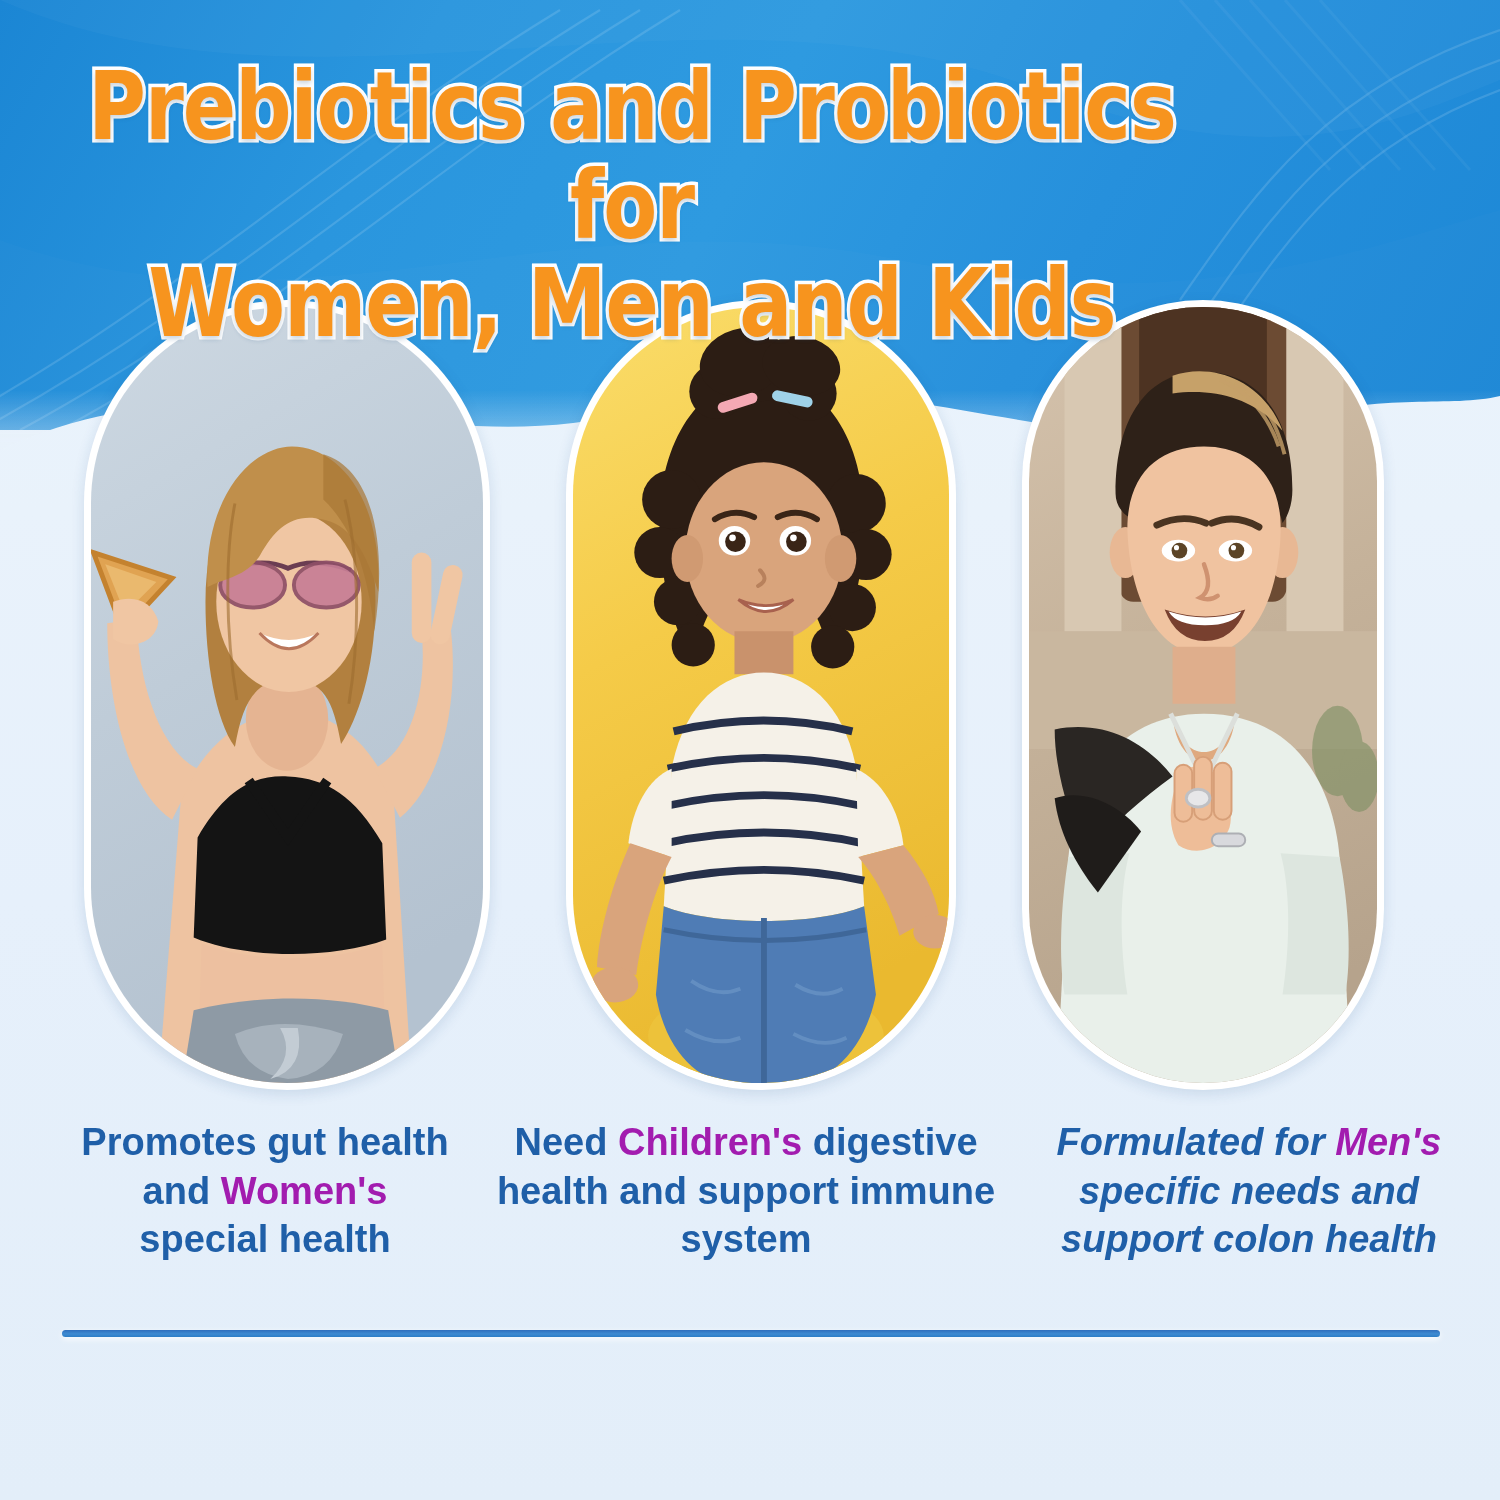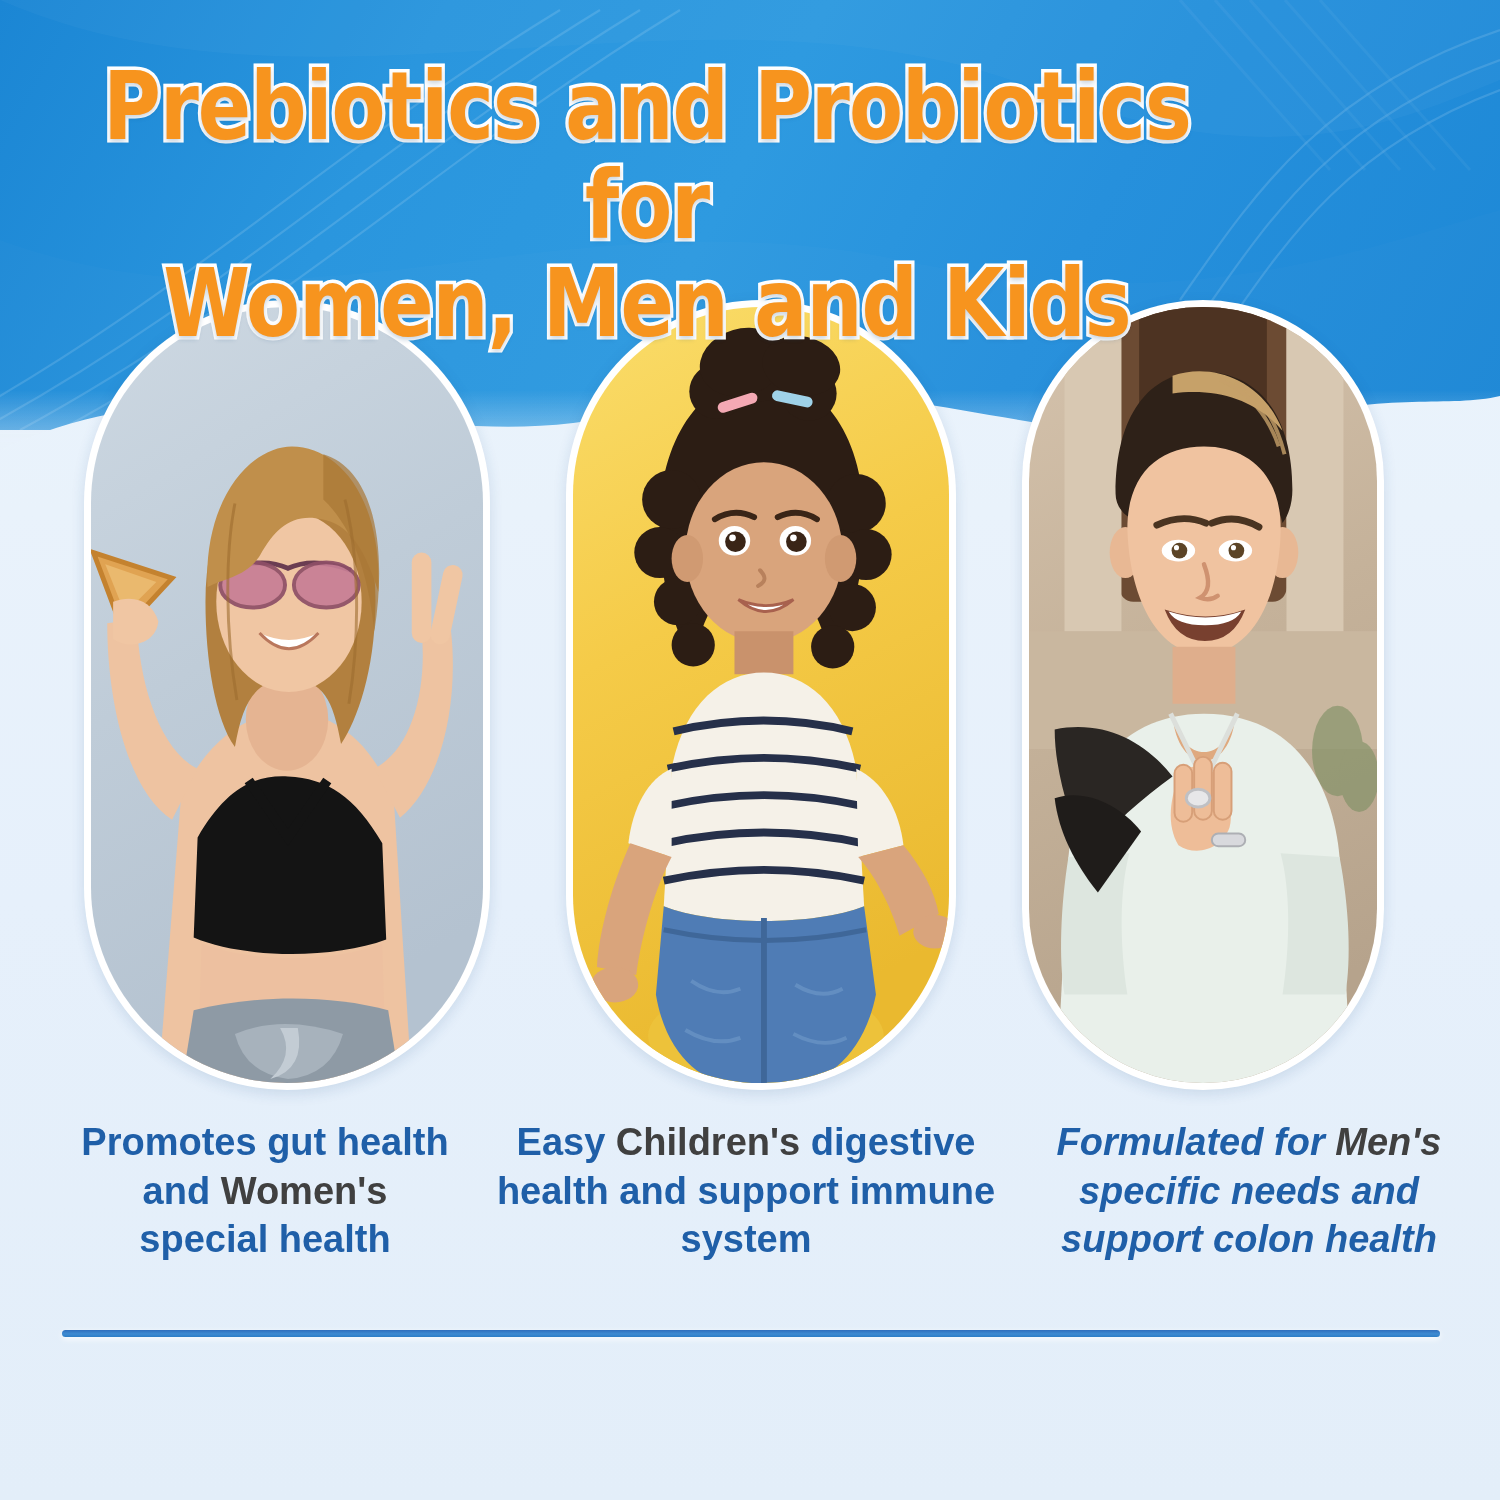--- a/index.html
+++ b/index.html
@@ -34,21 +34,21 @@
     clip-path: path("M0,150 C240,40 420,170 640,110 C880,45 1060,175 1280,120 C1390,92 1450,108 1500,96 L1500,1200 L0,1200 Z");
   }
   .bg-light2{
     position:absolute; left:0; top:0; width:1500px; height:1500px;
     background:linear-gradient(180deg,rgba(234,243,252,0) 0%,rgba(234,243,252,0) 26%,#e9f2fb 34%,#e6f0fb 60%,#e3eef9 100%);
     pointer-events:none;
   }
 
   
   .title-wrap{
-    position:absolute; left:15px; top:58px; width:1264px;
+    position:absolute; left:0; top:58px; width:1264px;
     text-align:center; z-index:6;
   }
   .title-line{
     display:block;
     font-family:"Liberation Sans Narrow","DejaVu Sans Condensed","Liberation Sans",sans-serif;
     font-weight:700;
     font-size:94px;
     line-height:1.05;
     letter-spacing:-1px;
     color:#f7941e;
@@ -81,21 +81,21 @@
   
   .captions{ position:absolute; left:0; top:1118px; width:1500px; height:180px; z-index:7; }
   .cap{
     position:absolute; top:0;
     text-align:center;
     font-weight:700;
     font-size:38px;
     line-height:1.28;
     color:#1f5fa8;
   }
-  .cap .hl{ color:#404040; }
+  .cap .hl{ color:#a21caf; }
   .cap-1{ left:30px;  width:470px; }
   .cap-2{ left:486px; width:520px; }
   .cap-3{ left:1014px;width:470px;font-style:italic; }
 
   
   .divider{
     position:absolute; left:62px; top:1330px; width:1378px; height:7px;
     border-radius:4px; z-index:7;
     background:linear-gradient(180deg,#2f6fbd 0%,#3e8bd2 55%,#2d7ec6 100%);
     box-shadow:0 2px 6px rgba(255,255,255,.9);
@@ -387,21 +387,21 @@
   <div class="captions">
     <div class="cap cap-1">
       <span>Promotes gut health</span>
       <br>
       <span>and </span><span class="hl">Women's</span>
       <br>
       <span>special health</span>
     </div>
 
     <div class="cap cap-2">
-      <span>Easy </span><span class="hl">Children's</span><span> digestive health and support immune system</span>
+      <span>Need </span><span class="hl">Children's</span><span> digestive health and support immune system</span>
     </div>
 
     <div class="cap cap-3">
       <span>Formulated for </span><span class="hl">Men's</span><span> specific needs and support colon health</span>
     </div>
   </div>
 
   <div class="divider"></div>
 
 

